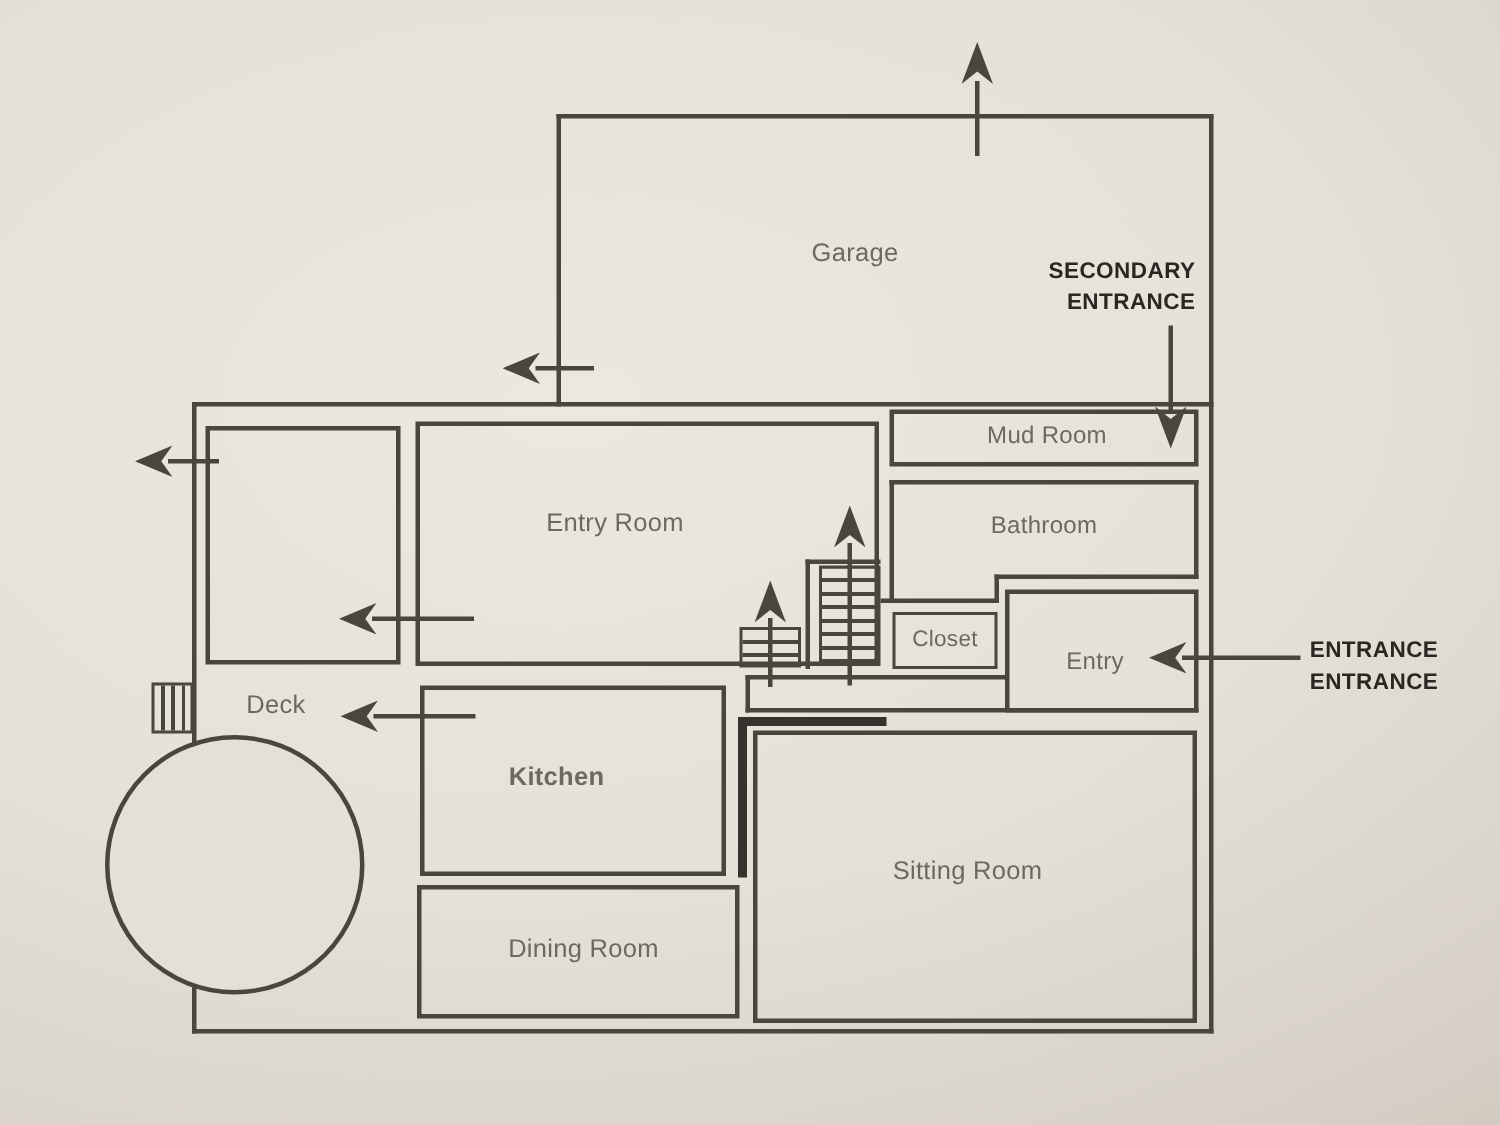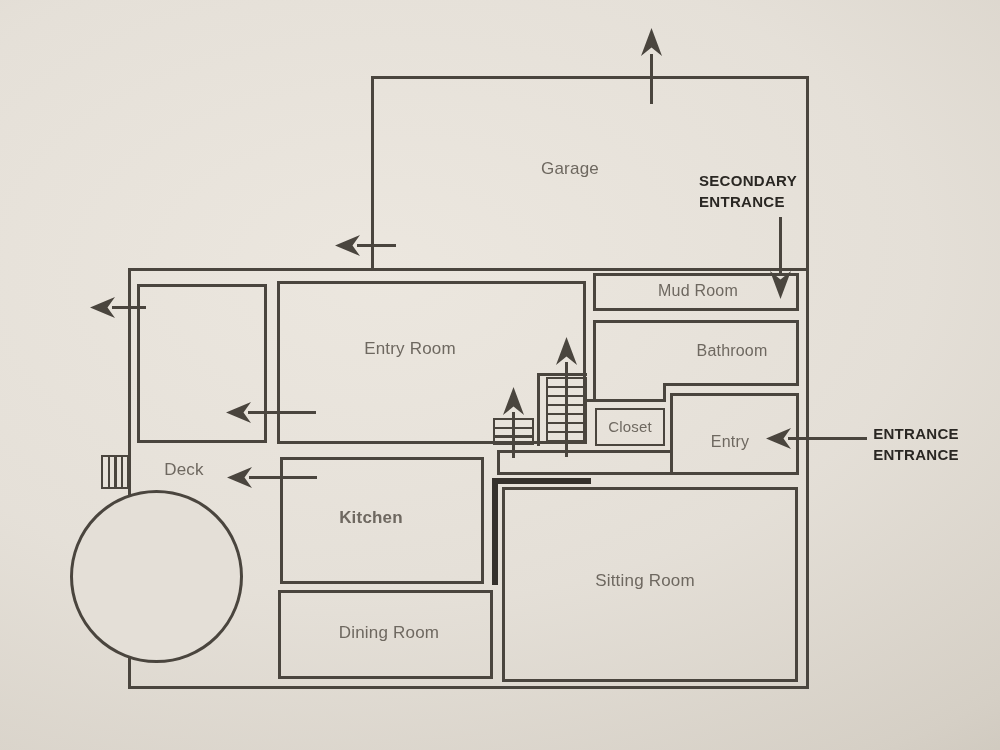--- a/index.html
+++ b/index.html
@@ -11,21 +11,21 @@
       linear-gradient(135deg,#e2ddd5 0%,#e6e1da 45%,#cfc9bf 100%);
   }
   .w{position:absolute;background:var(--line);}
   .box{position:absolute;border:3px solid var(--line);box-sizing:border-box;background:transparent;}
   .box2{position:absolute;border:2px solid var(--line);box-sizing:border-box;}
   .lbl{position:absolute;transform:translate(-50%,-50%);color:var(--room-label);
        font-size:17px;white-space:nowrap;letter-spacing:.2px;}
   .lbl.center{text-align:center;line-height:20px;}
   .ann{position:absolute;transform:translate(-50%,-50%);color:var(--annotation);
        font-weight:bold;font-size:15px;line-height:21px;letter-spacing:.3px;
-       text-align:left;white-space:nowrap;}
+       text-align:right;white-space:nowrap;}
   .head{position:absolute;background:var(--line);}
   .head.up{clip-path:polygon(50% 0,100% 100%,50% 70%,0 100%);}
   .head.down{clip-path:polygon(50% 100%,100% 0,50% 30%,0 0);}
   .head.left{clip-path:polygon(0 50%,100% 0,70% 50%,100% 100%);}
   .treads-h{background-image:repeating-linear-gradient(180deg,transparent 0,transparent 6.5px,var(--line) 6.5px,var(--line) 9px);}
   .treads-v{background-image:repeating-linear-gradient(90deg,transparent 0,transparent 4.5px,var(--line) 4.5px,var(--line) 6.8px);}
   #hot-tub{position:absolute;border:3px solid var(--line);border-radius:50%;
        box-sizing:border-box;background:var(--circle-fill);}
   .thick{position:absolute;background:var(--thick-wall);}
 </style>
@@ -95,21 +95,21 @@
   <div class="head left" style="left:766px;top:428px;width:25px;height:21px;"></div>
 
   <div class="w" style="left:565px;top:362px;width:3px;height:95px;"></div>
   <div class="head up" style="left:556px;top:337px;width:21px;height:28px;"></div>
 
   <div class="w" style="left:512px;top:412px;width:3px;height:46px;"></div>
   <div class="head up" style="left:503px;top:387px;width:21px;height:28px;"></div>
 
   <div class="lbl" style="left:570px;top:169px;">Garage</div>
   <div class="lbl" style="left:698px;top:291px;font-size:16px;">Mud Room</div>
-  <div class="lbl" style="left:696px;top:351px;font-size:16px;margin-left:36px;">Bathroom</div>
+  <div class="lbl" style="left:696px;top:351px;font-size:16px;">Bathroom</div>
   <div class="lbl" style="left:410px;top:349px;">Entry Room</div>
   <div class="lbl" style="left:630px;top:426px;font-size:15px;">Closet</div>
   <div class="lbl" style="left:730px;top:442px;font-size:16px;">Entry</div>
   <div class="lbl" style="left:184px;top:470px;text-align:center;">Deck</div>
   <div class="lbl" style="left:371px;top:518px;font-weight:bold;">Kitchen</div>
   <div class="lbl" style="left:389px;top:633px;text-align:right;">Dining Room</div>
   <div class="lbl" style="left:645px;top:581px;">Sitting Room</div>
 
   <div class="ann" style="left:748px;top:191px;">
     <div>SECONDARY</div>

